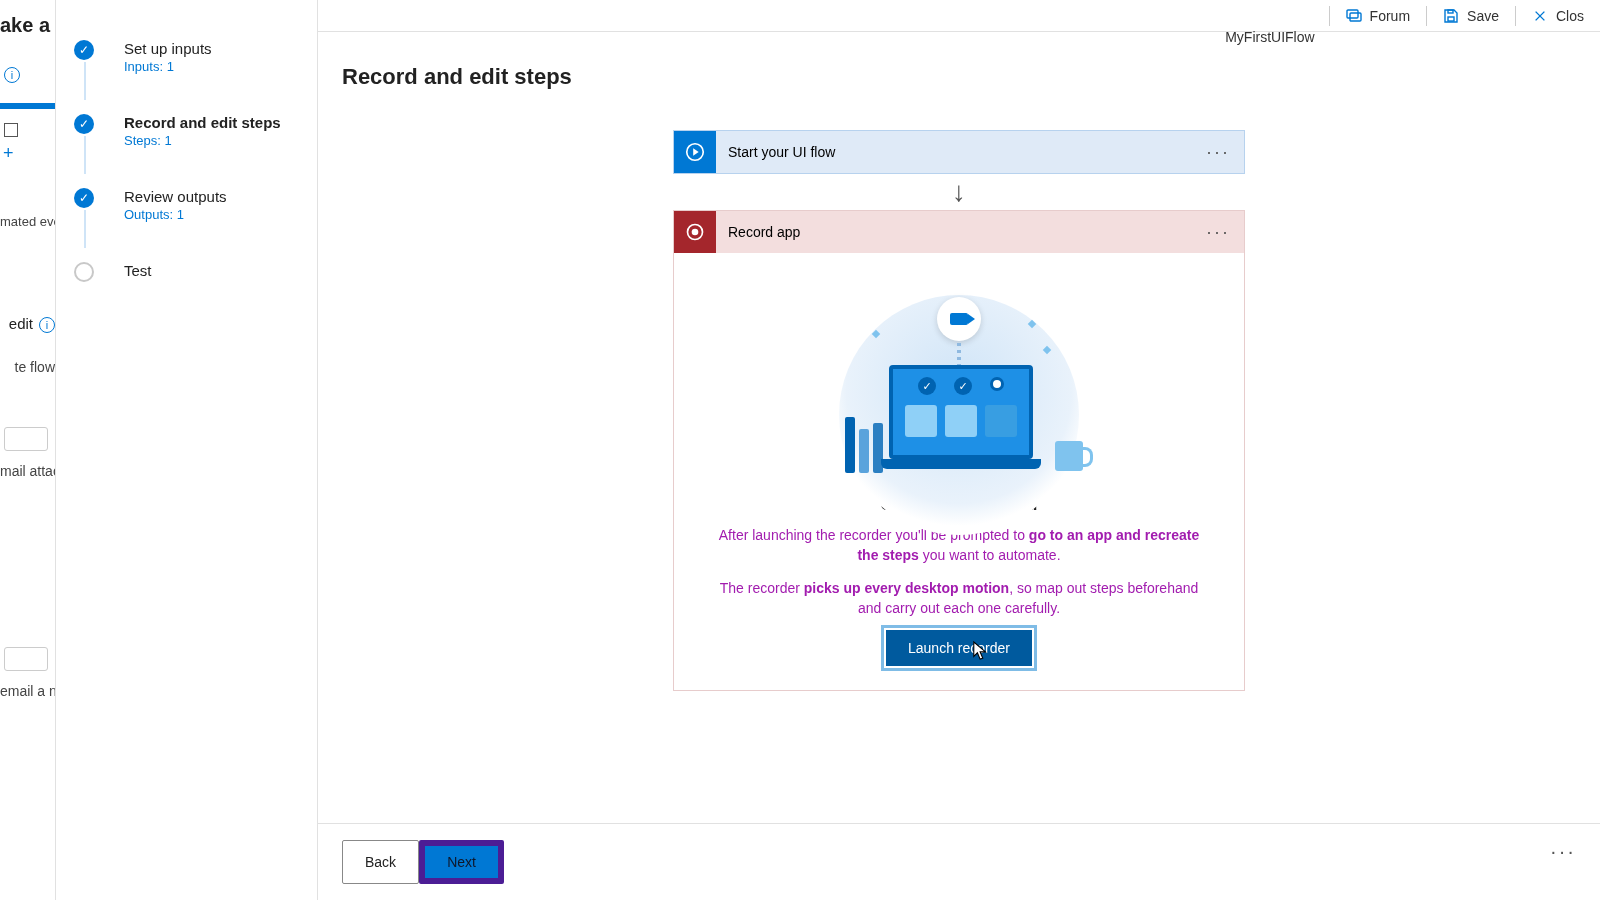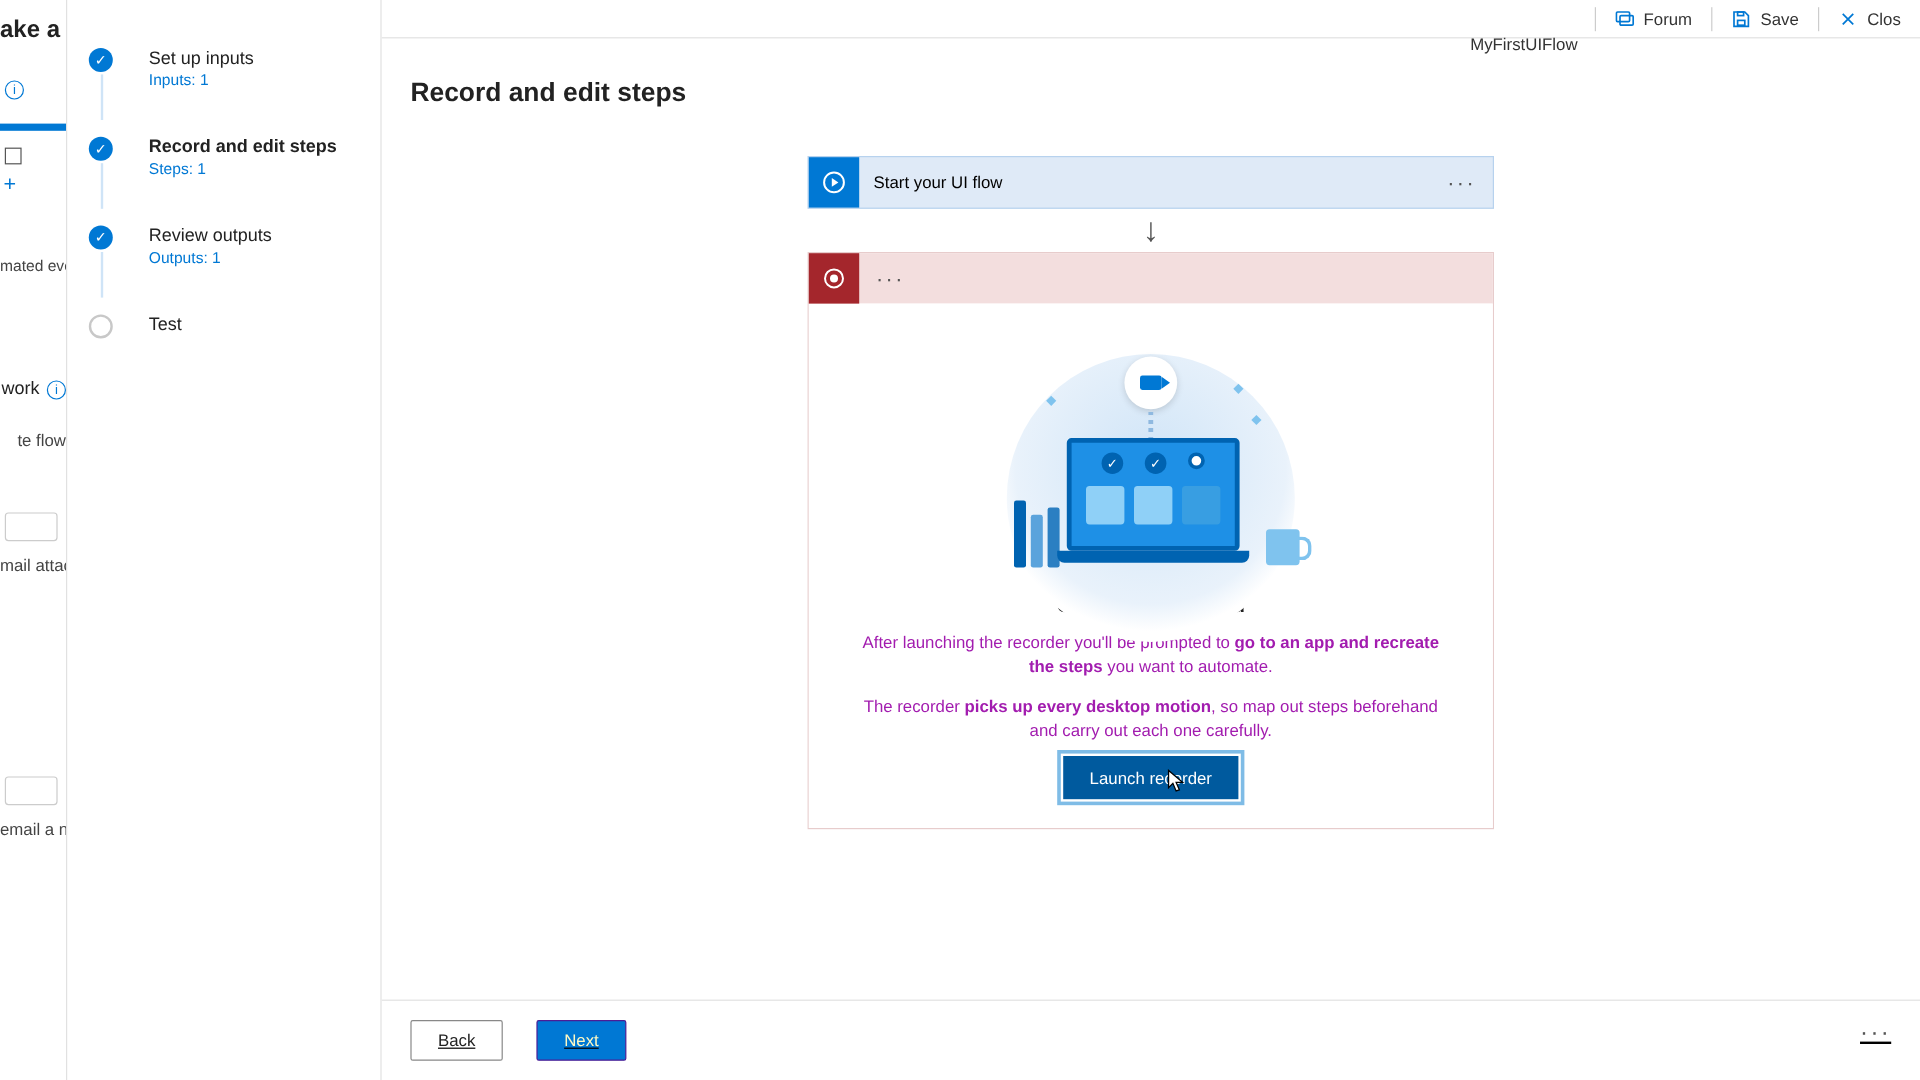--- a/index.html
+++ b/index.html
@@ -124,24 +124,24 @@
 
   .ready h2 { font-size: 17px; font-weight: 600; color: #222; margin-bottom: 10px; }
   .ready p { font-size: 14px; color: #a21caf; line-height: 1.45; margin-bottom: 12px; }
   .ready b { font-weight: 600; }
 
   .launch { display: inline-block; background: #005a9e; color: #fff; border: none;
     font-size: 14px; padding: 10px 22px; cursor: pointer;
     outline: 3px solid #7fbce6; outline-offset: 2px; }
 
   .footer { border-top: 1px solid #e1e1e1; padding: 16px 24px; display: flex;
-    gap: 28px; position: relative; text-decoration: underline; }
+    gap: 0; position: relative; }
   .btn { font-size: 14px; padding: 8px 22px; border-radius: 2px; cursor: pointer; }
   .btn.secondary { background: #fff; border: 1px solid #888; color: #222; }
-  .btn.primary  { background: #0078d4; border: 1px solid #4c1d95; color: #fef9c3; }
+  .btn.primary  { background: #0078d4; border: 6px solid #4c1d95; color: #0f172a; }
   .footer .more { margin-left: auto; font-size: 20px; color: #555;
     letter-spacing: 2px; cursor: pointer; }
 
   
   .cursor { position: absolute; width: 18px; height: 22px; pointer-events: none;
     z-index: 50; }
 </style>
 </head>
 <body>
 
@@ -151,21 +151,21 @@
     <div class="ghost-title ghost-txt">ake a flo</div>
     <div class="ghost-info">i</div>
     <div class="tab-strip"></div>
     <div style="height:34px"></div>
     <div class="ghost-icon"></div>
     <div class="ghost-plus">+</div>
     <div style="height:50px"></div>
     <div class="ghost-txt" style="font-size:13px">mated even</div>
     <div style="height:86px"></div>
     <div class="ghost-txt" style="font-size:15px;color:#222">
-      <span>work</span><span class="ghost-info2">i</span>
+      <span>edit</span><span class="ghost-info2">i</span>
     </div>
     <div style="height:26px"></div>
     <div class="ghost-txt" style="font-size:14px">te flow</div>
     <div style="height:44px"></div>
     <div class="ghost-card"></div>
     <div style="height:12px"></div>
     <div class="ghost-txt" style="font-size:14px">mail attac</div>
     <div style="height:160px"></div>
     <div class="ghost-card"></div>
     <div style="height:12px"></div>
@@ -265,20 +265,21 @@
         <div class="arrow">↓</div>
 
         <div class="card record">
           <div class="card-head">
             <div class="card-icon">
               <svg viewBox="0 0 24 24" width="20" height="20">
                 <circle cx="12" cy="12" r="9" fill="none" stroke="#fff" stroke-width="2"></circle>
                 <circle cx="12" cy="12" r="4" fill="#fff"></circle>
               </svg>
             </div>
+            <div class="card-title">Record app</div>
             <div class="card-menu">···</div>
           </div>
 
           <div class="card-body">
             <div class="illus">
               <div class="halo"></div>
               <div class="sp" style="left:54px; top:50px"></div>
               <div class="sp" style="left:210px; top:40px"></div>
               <div class="sp" style="left:225px; top:66px"></div>
               <div class="disc">

